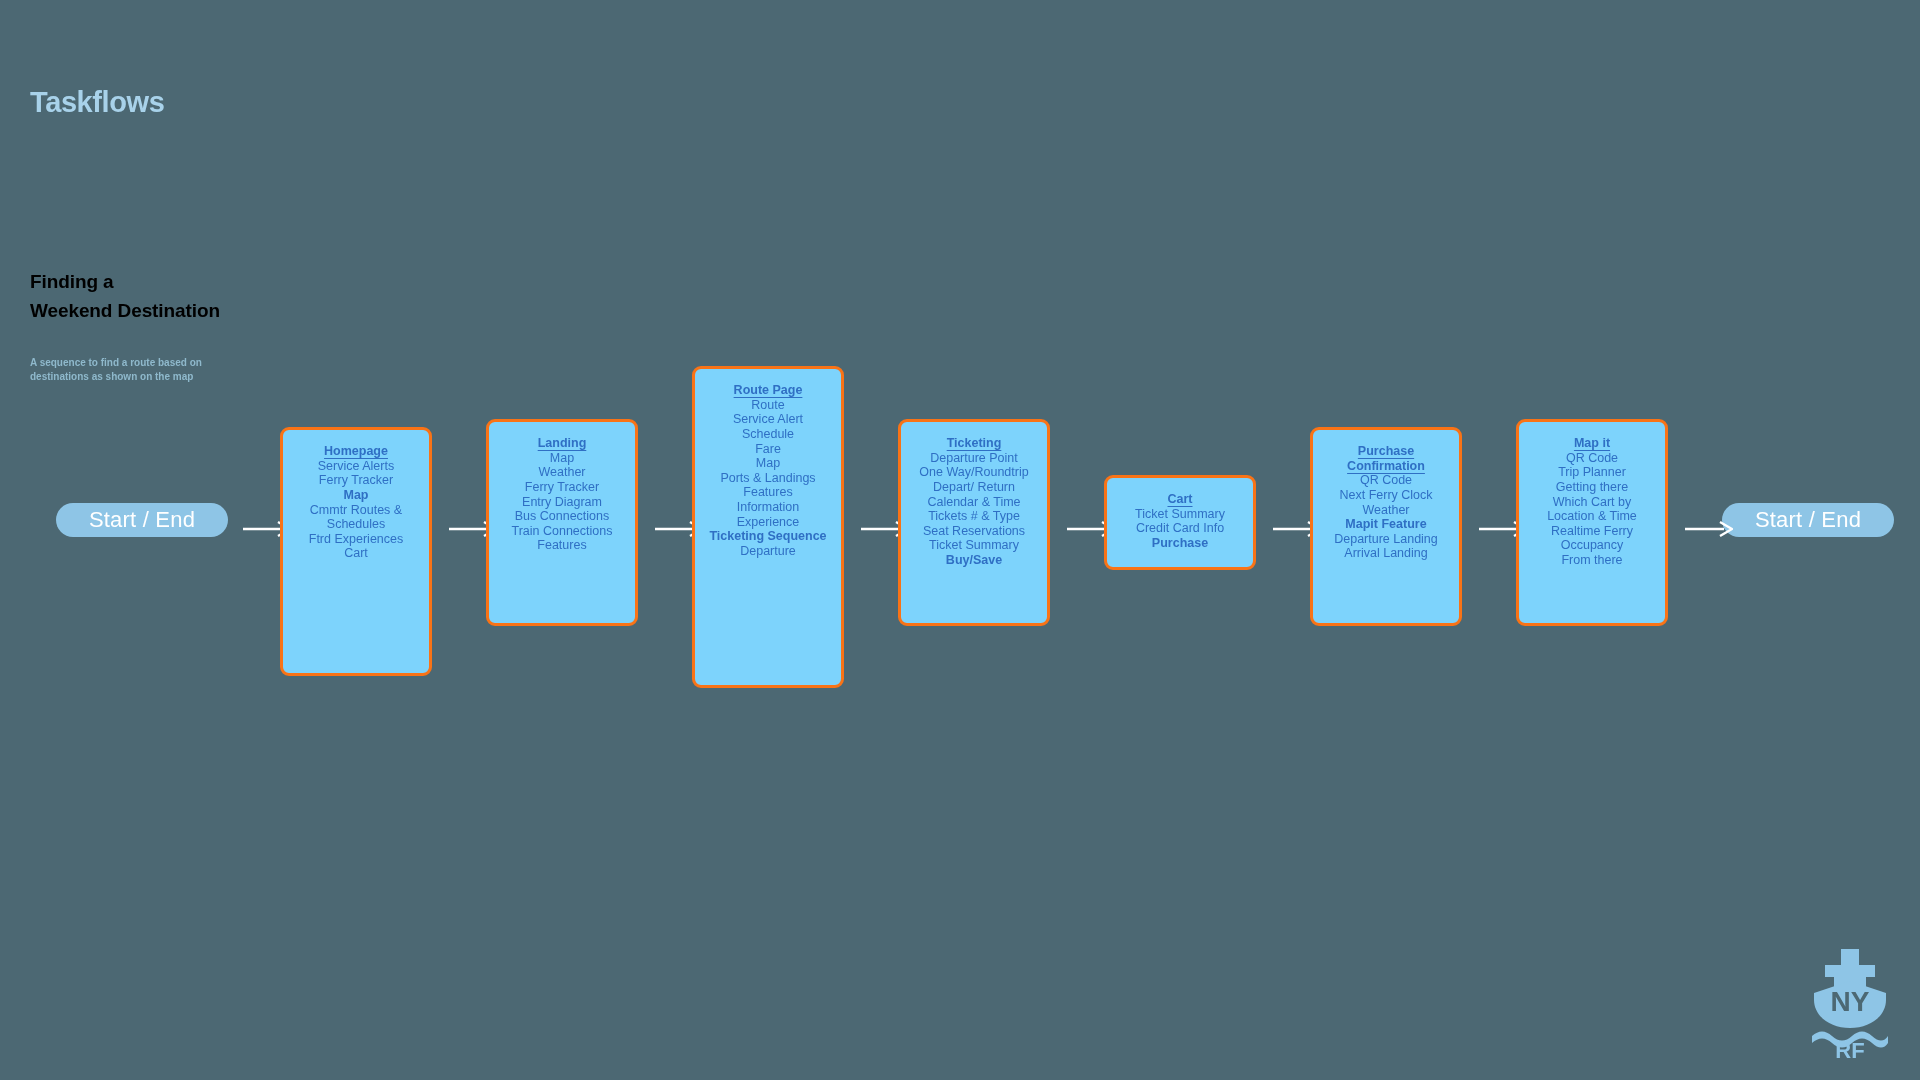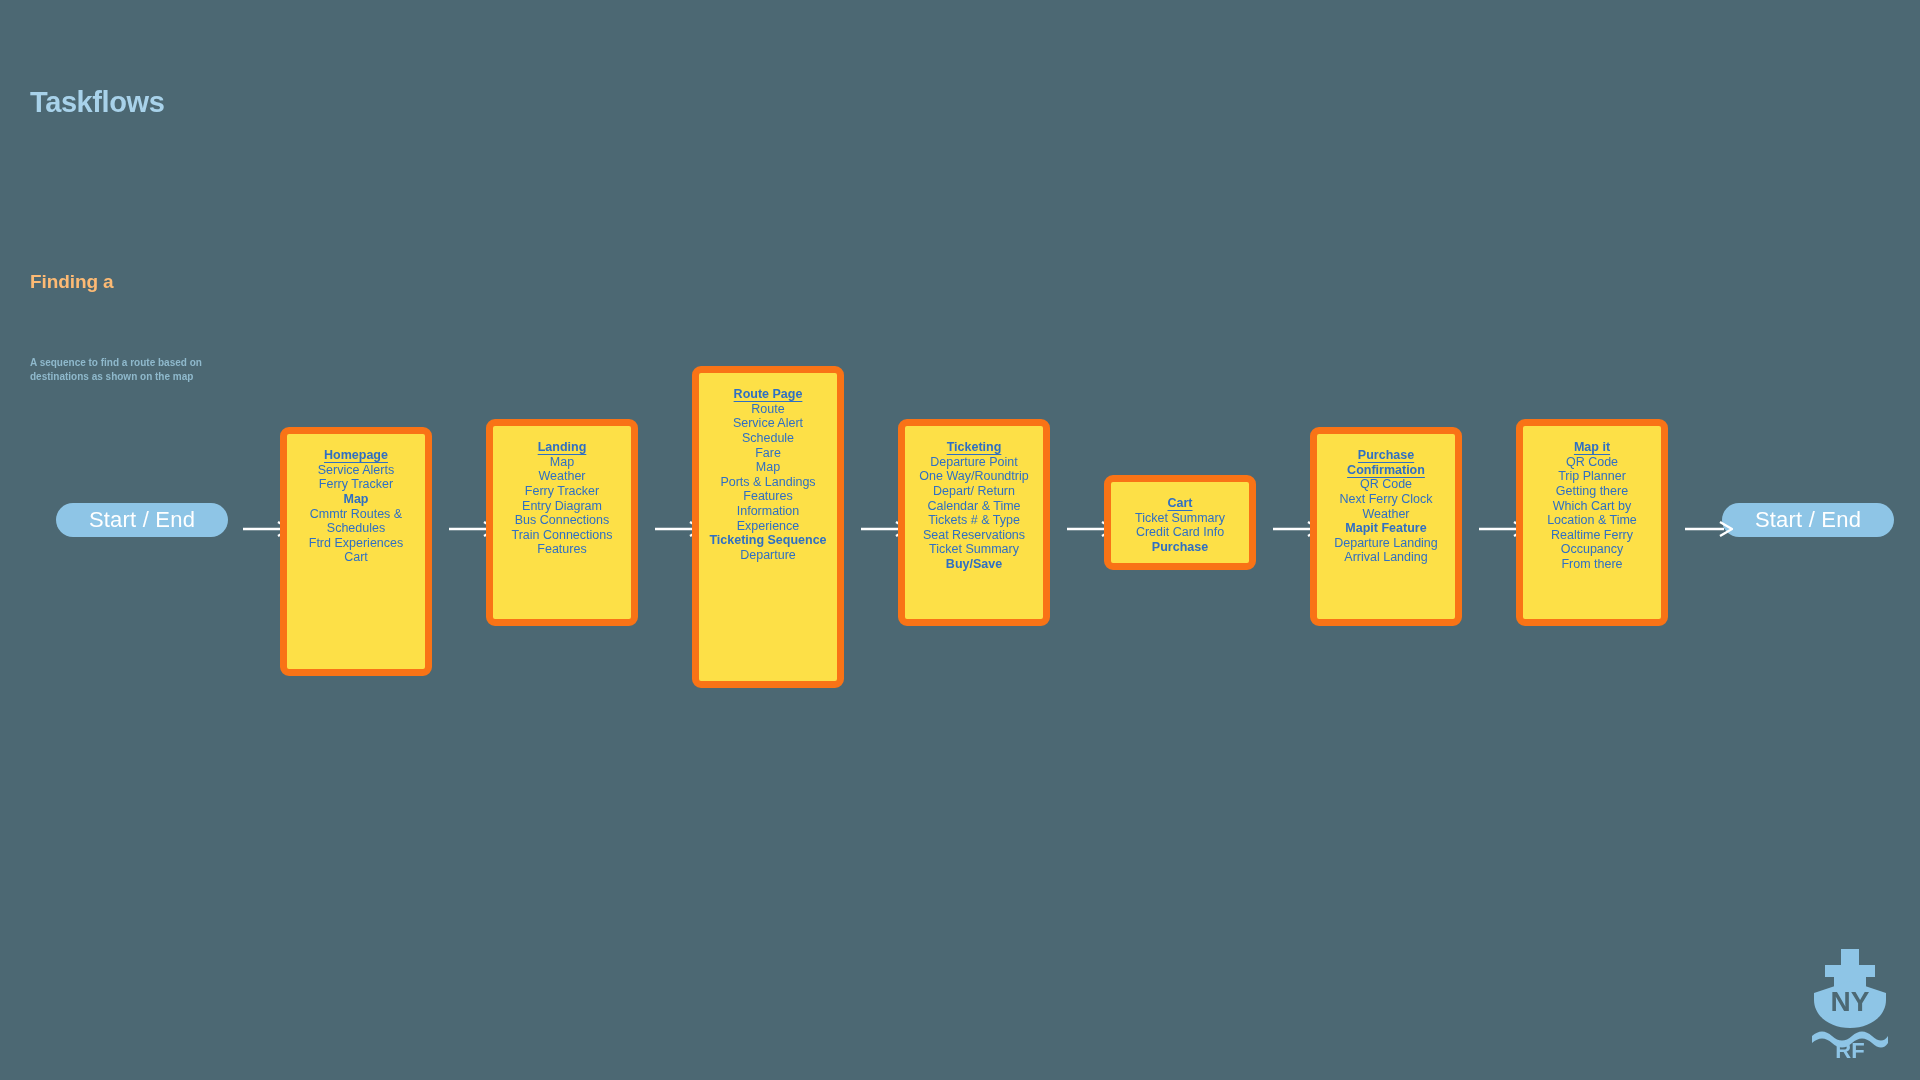--- a/index.html
+++ b/index.html
@@ -30,21 +30,21 @@
 
   .section-title {
     position: absolute;
     left: 30px;
     top: 268px;
     width: 420px;
     font-size: 19px;
     font-weight: 700;
     letter-spacing: -0.1px;
     line-height: 1.52;
-    color: #fdba74;
+    color: #000000;
   }
   .section-title .line { display: block; }
 
   .section-desc {
     position: absolute;
     left: 30px;
     top: 356px;
     width: 260px;
     font-size: 10px;
     font-weight: 700;
@@ -77,22 +77,22 @@
     align-items: center;
     justify-content: center;
     letter-spacing: 0.2px;
   }
   .pill.start { left: 56px; }
   .pill.end   { left: 1722px; }
 
   
   .card {
     position: absolute;
-    background: #fde047;
-    border: 7px solid #f97316;
+    background: #7dd3fc;
+    border: 3px solid #f97316;
     border-radius: 9px;
     display: flex;
     flex-direction: column;
     align-items: center;
     justify-content: flex-start;
     padding-top: 14px;
   }
 
   .card .rows {
     display: flex;
@@ -141,20 +141,21 @@
   }
   .logo svg { display: block; }
 </style>
 </head>
 <body>
 
 <div class="page-title">Taskflows</div>
 
 <div class="section-title">
   <span class="line">Finding a</span>
+  <span class="line">Weekend Destination</span>
 </div>
 
 <div class="section-desc">
   <span class="line">A sequence to find a route based on</span>
   <span class="line">destinations as shown on the map</span>
 </div>
 
 <div class="flow" id="flow-rail">
 
   <div class="pill start">Start / End</div>

